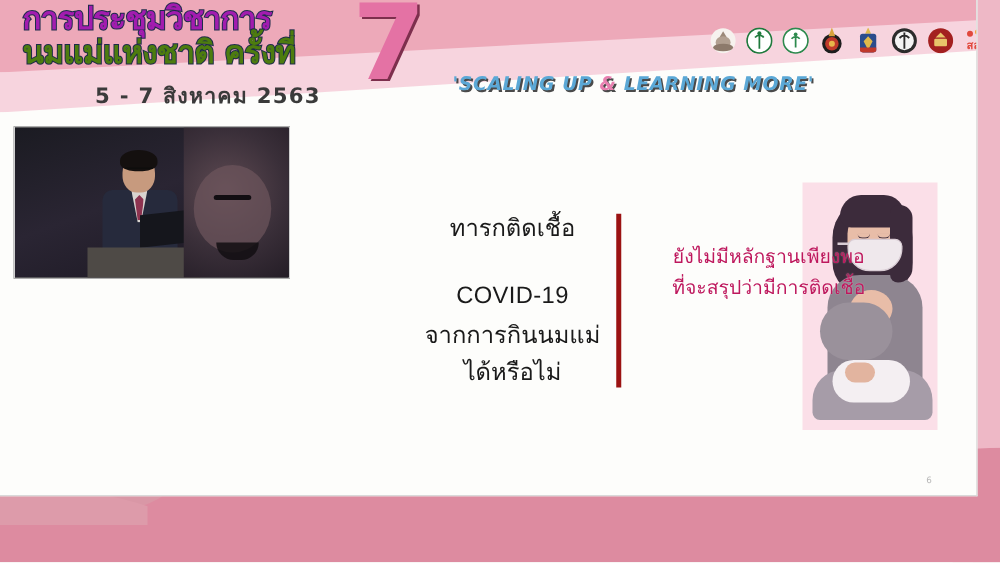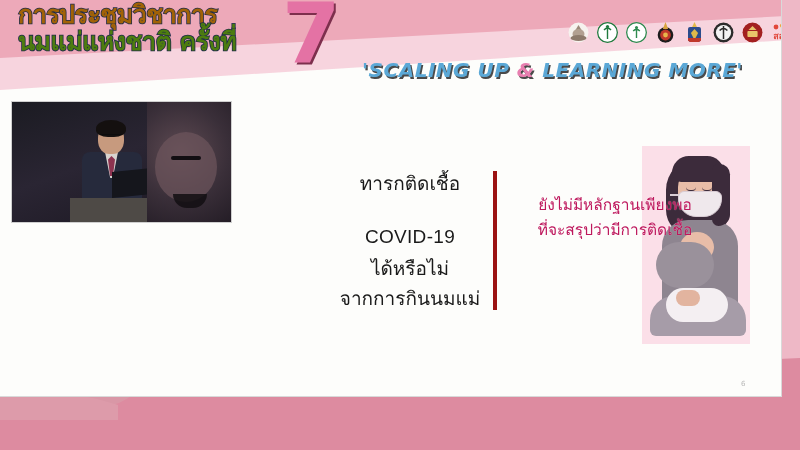--- a/index.html
+++ b/index.html
@@ -55,21 +55,21 @@
     clip-path:polygon(0 0,100% 0,100% 45%,0 100%);
     opacity:.85;
   }
 
   .thai-title{
     position:absolute;left:18px;top:2px;width:300px;
     font-family:"DejaVu Sans","Liberation Sans",sans-serif;
     font-weight:bold;line-height:1.0;
   }
   .thai-line1{
-    font-size:25px;color:#a16207;
+    font-size:25px;color:#a21caf;
     -webkit-text-stroke:1.6px #1d2b4a;
     paint-order:stroke fill;
     letter-spacing:-0.5px;white-space:nowrap;
   }
   .thai-line2{
     font-size:25px;color:#4d7c0f;
     -webkit-text-stroke:1.6px #1d2b4a;
     paint-order:stroke fill;
     letter-spacing:-0.5px;white-space:nowrap;margin-top:2px;
   }
@@ -79,21 +79,21 @@
     letter-spacing:1px;
   }
   .big-seven{
     position:absolute;left:282px;top:-8px;
     font-size:84px;font-weight:bold;color:#e472a4;
     text-shadow:2px 2px 0 #7d2f4d;
     line-height:1;
   }
   .tagline{
     position:absolute;left:362px;top:58px;
-    font-size:20px;font-weight:bold;font-style:italic;
+    font-size:15px;font-weight:bold;font-style:italic;
     color:#5ba8d6;
     text-shadow:1.5px 1.5px 0 #4a4a4a;
     white-space:nowrap;letter-spacing:0.5px;
   }
   .tagline .amp{color:#e87fb0;}
 
   
   .logos{
     position:absolute;left:566px;top:22px;
     display:flex;align-items:center;gap:5px;
@@ -198,20 +198,21 @@
 
     <div class="banner">
       <div class="banner-pink-b"></div>
       <div class="banner-pink-a"></div>
 
       <div class="thai-title">
         <div class="thai-line1">การประชุมวิชาการ</div>
         <div class="thai-line2">นมแม่แห่งชาติ ครั้งที่</div>
       </div>
 
+      <div class="thai-date">5 - 7 สิงหาคม 2563</div>
 
       <div class="big-seven">7</div>
 
       <div class="tagline">
         <span>'SCALING UP </span><span class="amp">&amp;</span><span> LEARNING MORE'</span>
       </div>
 
       <div class="logos">
         <div class="logo">
           <svg class="logo-mark" viewBox="0 0 21 21">
@@ -289,22 +290,22 @@
       <div class="vt-baby">
         <div class="vt-baby-cheek"></div>
         <div class="vt-baby-eye"></div>
         <div class="vt-baby-mouth"></div>
       </div>
     </div>
 
     <div class="qblock">
       <div>ทารกติดเชื้อ</div>
       <div class="covid">COVID-19</div>
+      <div>จากการกินนมแม่</div>
       <div>ได้หรือไม่</div>
-      <div>จากการกินนมแม่</div>
     </div>
 
     <div class="divider"></div>
 
     <div class="illus">
       <div class="il-hair-back"></div>
       <div class="il-body"></div>
       <div class="il-lap"></div>
       <div class="il-lap-cloth"></div>
       <div class="il-face"></div>

